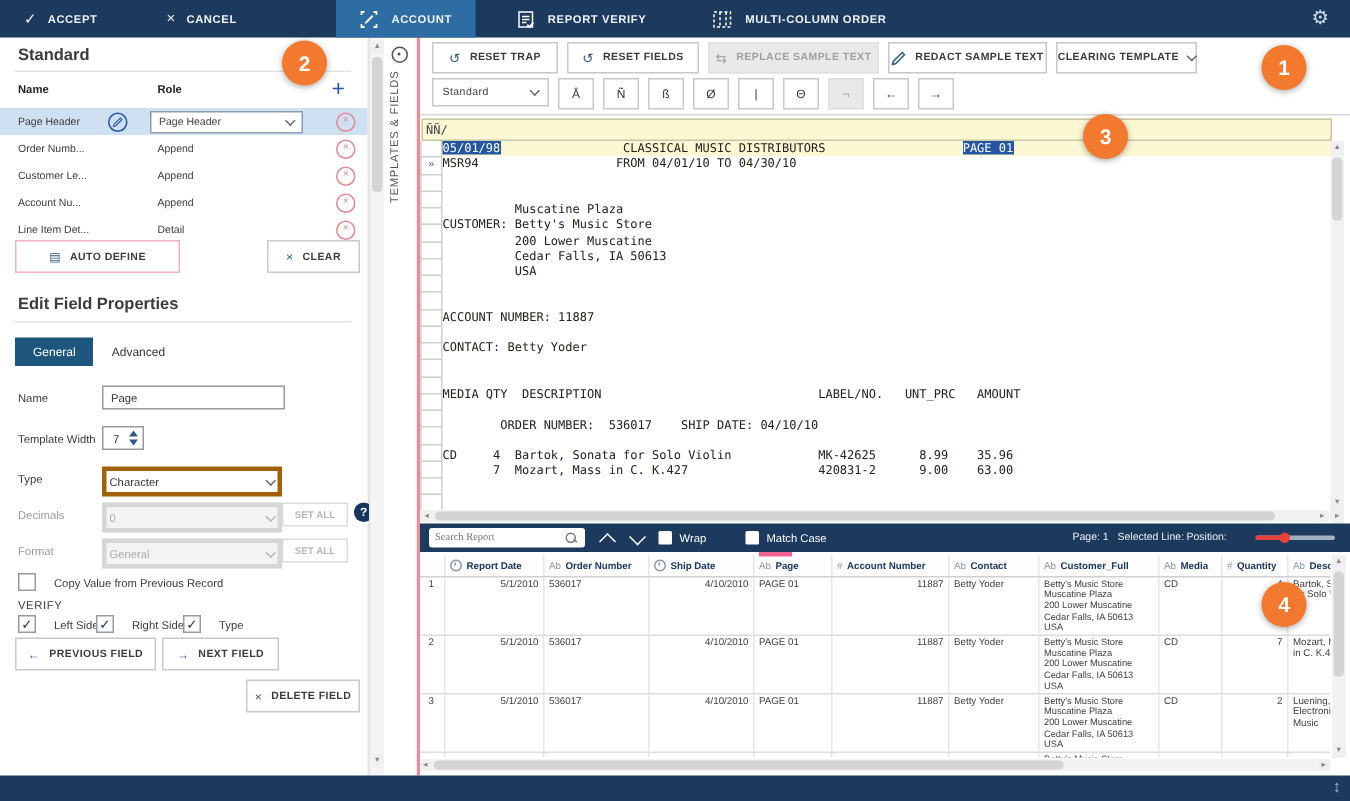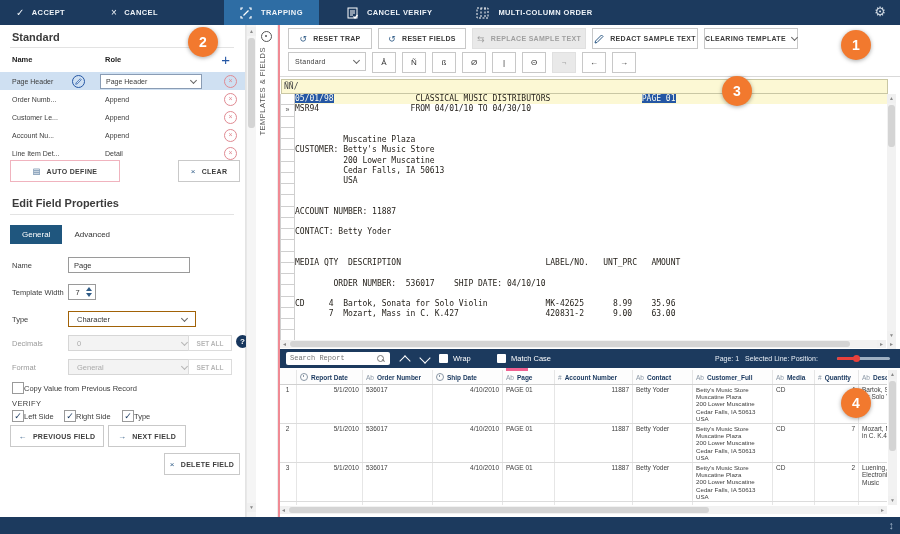--- a/index.html
+++ b/index.html
@@ -34,32 +34,32 @@
        color:#e08a92;font-size:7px;line-height:10px;text-align:center;cursor:pointer}
   .btn{border:1px solid #c9c9c9;background:#fff;display:inline-flex;align-items:center;justify-content:center;
        gap:6px;font-size:7px;font-weight:bold;color:#3c3c3c;letter-spacing:.3px;cursor:pointer}
   .btn .bi{color:#2f5b86;font-size:8px;font-weight:normal}
   .tabbar{position:absolute;left:10px;top:226px;display:flex}
   .tab{padding:5px 12px;font-size:8px;color:#333;cursor:pointer}
   .tab.active{background:#1f567e;color:#fff}
   .frm-lab{position:absolute;left:12px;font-size:7.5px;color:#3c3c3c}
   .inp{position:absolute;left:68px;width:110px;height:14px;border:1px solid #9a9a9a;background:#fff;
        font-size:7.5px;padding:0 5px;color:#333;font-family:"Liberation Sans",sans-serif;box-sizing:content-box}
-  .selbox{position:absolute;left:68px;width:110px;height:14px;border:1px solid #a16207;background:#fff;
-       display:flex;align-items:center;justify-content:space-between;padding:0 8px;font-size:7.5px;color:#333}
+  .selbox{position:absolute;left:68px;width:110px;height:14px;border:3px solid #a16207;background:#fff;
+       display:flex;align-items:center;justify-content:space-between;padding:0 2px;font-size:7.5px;color:#333}
   .selbox.dis{border-color:#d6d6d6;background:#f3f3f3;color:#ababab}
   .chev{width:4px;height:4px;border-right:1px solid #666;border-bottom:1px solid #666;transform:rotate(45deg);margin-top:-2px}
   .chev.lt{border-color:#b5b5b5}
   .setall{position:absolute;left:188px;width:42px;height:14px;border:1px solid #dcdcdc;background:#fff;color:#b7b7b7;
           font-size:6.5px;font-weight:bold;display:flex;align-items:center;justify-content:center}
   .help{position:absolute;left:236px;width:13px;height:13px;border-radius:50%;background:#17365d;color:#fff;
         font-size:8px;font-weight:bold;display:flex;align-items:center;justify-content:center}
   .cb{width:10px;height:10px;border:1px solid #9a9a9a;background:#fff;display:inline-flex;align-items:center;
       justify-content:center;color:#17365d;font-size:9px;flex:none}
-  .cbrow{position:absolute;display:flex;align-items:center;gap:0;font-size:7.5px;color:#3c3c3c}
+  .cbrow{position:absolute;display:flex;align-items:center;gap:12px;font-size:7.5px;color:#3c3c3c}
   .spin{position:absolute;left:68px;width:26px;height:14px;border:1px solid #9a9a9a;display:flex;align-items:center}
   .spin .v{flex:1;text-align:center;font-size:7.5px}
   .spin .ar{display:flex;flex-direction:column;gap:2px;margin-right:3px}
   .tri-u{width:0;height:0;border-left:3px solid transparent;border-right:3px solid transparent;border-bottom:4px solid #2f5b86}
   .tri-d{width:0;height:0;border-left:3px solid transparent;border-right:3px solid transparent;border-top:4px solid #2f5b86}
   
   .lscroll{position:absolute;left:246px;top:25px;width:9px;height:492px;background:#f5f5f5;border-left:1px solid #e8e8e8}
   .sarr{position:absolute;left:0;width:9px;height:9px;color:#8a8a8a;font-size:5px;text-align:center;line-height:9px;background:#f0f0f0}
   .sthumb{position:absolute;left:1px;width:7px;background:#d4d4d4;border-radius:3px}
   
@@ -92,21 +92,21 @@
   .hl-blue{background:#2456a4;color:#fdfdf0}
   .hl-orange{background:#f0a13a;color:#7b1f04;font-weight:bold}
   
   .hscroll{position:absolute;height:8px;background:#f2f2f2}
   .vscroll{position:absolute;width:9px;background:#f2f2f2}
   
   .searchbar{position:absolute;left:279px;top:349px;width:621px;height:19px;background:#1c3a5e;color:#fff;z-index:3}
   .searchbox{position:absolute;left:7px;top:2.5px;width:104px;height:13px;background:#fff;border-radius:2px;
              display:flex;align-items:center}
   .searchbox input{border:0;outline:0;flex:1;font-size:7px;padding:0 4px;color:#333;background:transparent;
-             font-family:Liberation Mono, monospace;min-width:0}
+             font-family:Liberation Serif, serif;min-width:0}
   .mag{width:5px;height:5px;border:1px solid #777;border-radius:50%;position:relative;margin-right:6px;flex:none}
   .mag:after{content:"";position:absolute;left:4px;top:4px;width:3px;height:1px;background:#777;transform:rotate(45deg)}
   .schev{position:absolute;top:6px;width:7px;height:7px;border-right:1.5px solid #fff;border-bottom:1.5px solid #fff;cursor:pointer}
   .schev.up{transform:rotate(-135deg);left:122px;top:8px}
   .schev.dn{transform:rotate(45deg);left:142px;top:5px}
   .scb{width:9px;height:9px;background:#fff;border-radius:1px;flex:none}
   .scbrow{position:absolute;top:5px;display:flex;align-items:center;gap:5px;font-size:7.5px}
   .status{position:absolute;top:6px;font-size:7px;color:#e8eef5}
   .slider{position:absolute;left:837px;top:8px;width:53px;height:3px;background:#9fb0c2;border-radius:2px}
   .slider .fill{position:absolute;left:0;top:0;height:3px;width:19px;background:#e8413c;border-radius:2px}
@@ -148,31 +148,31 @@
     <span class="glyph">×</span>
     <span>CANCEL</span>
   </div>
   <div class="tb-tab active" style="margin-left:52px">
     <span>
       <svg width="12" height="12" viewBox="0 0 12 12">
           <path d="M1 3 V1 H3 M9 1 H11 V3 M11 9 V11 H9 M3 11 H1 V9" stroke="#fff" fill="none" stroke-width="1.2"></path>
           <path d="M3.5 8.5 L8.5 3.5" stroke="#fff" stroke-width="1.2"></path>
         </svg>
     </span>
-    <span>TRAPPING</span>
+    <span>ACCOUNT</span>
   </div>
   <div class="tb-tab" style="margin-left:12px">
     <span>
       <svg width="11" height="12" viewBox="0 0 11 12">
           <rect x="1" y="1" width="9" height="10" fill="none" stroke="#fff"></rect>
           <path d="M3 4h5M3 6h5M3 8h3" stroke="#fff"></path>
           <path d="M6.5 9.5l1.5 1.5L10.5 8" stroke="#fff" fill="none" stroke-width="1.3"></path>
         </svg>
     </span>
-    <span>CANCEL VERIFY</span>
+    <span>REPORT VERIFY</span>
   </div>
   <div class="tb-tab" style="margin-left:12px">
     <span>
       <svg width="13" height="12" viewBox="0 0 13 12">
           <rect x="1" y="1" width="11" height="10" fill="none" stroke="#fff" stroke-dasharray="2 1.5"></rect>
           <path d="M5 1v10M9 1v10" stroke="#fff" stroke-dasharray="2 1.5"></path>
         </svg>
     </span>
     <span>MULTI-COLUMN ORDER</span>
   </div>

